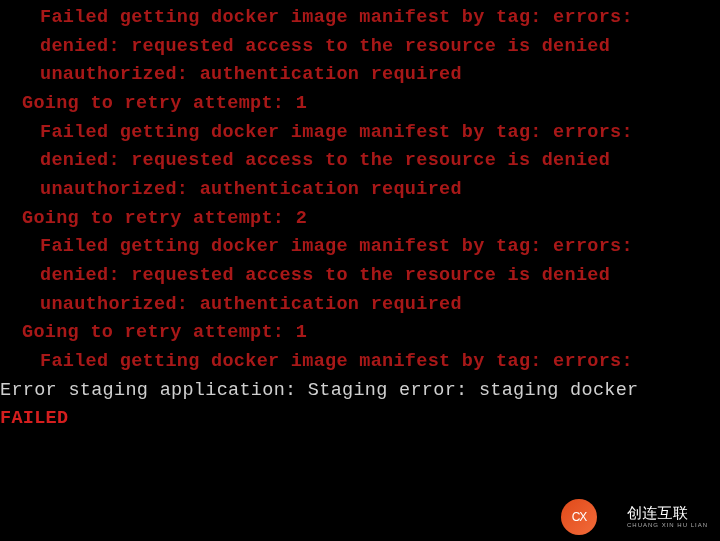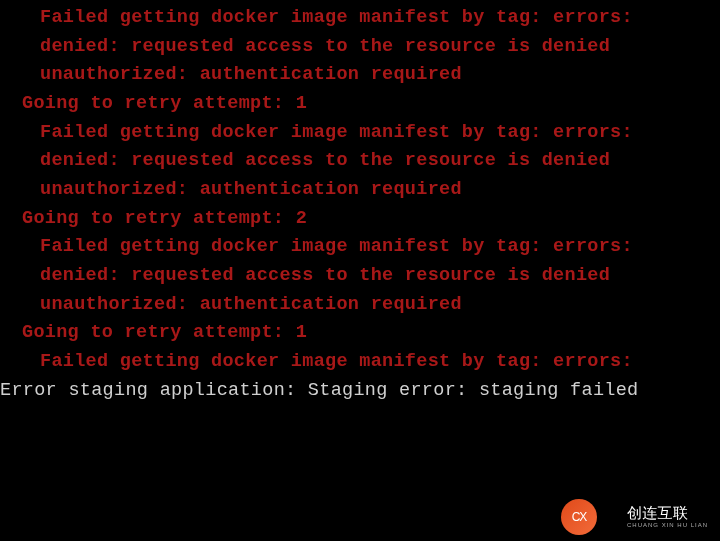--- a/index.html
+++ b/index.html
@@ -103,21 +103,22 @@
   <div class="error-line">unauthorized: authentication required</div>
   <div class="retry-line">Going to retry attempt: 2</div>
 
   <div class="error-line">Failed getting docker image manifest by tag: errors:</div>
   <div class="error-line">denied: requested access to the resource is denied</div>
   <div class="error-line">unauthorized: authentication required</div>
   <div class="retry-line">Going to retry attempt: 1</div>
 
   <div class="error-line">Failed getting docker image manifest by tag: errors:</div>
 
-  <div class="summary-line">Error staging application: Staging error: staging failed</div>
+  <div class="summary-line">Error staging application: Staging error: staging docker</div>
+  <div class="failed-line">FAILED</div>
 
   <div class="watermark">
     <div class="watermark-logo">CX</div>
     <div class="watermark-text">
       <div class="watermark-main">创连互联</div>
       <div class="watermark-sub">CHUANG XIN HU LIAN</div>
     </div>
   </div>
 
 </div>

